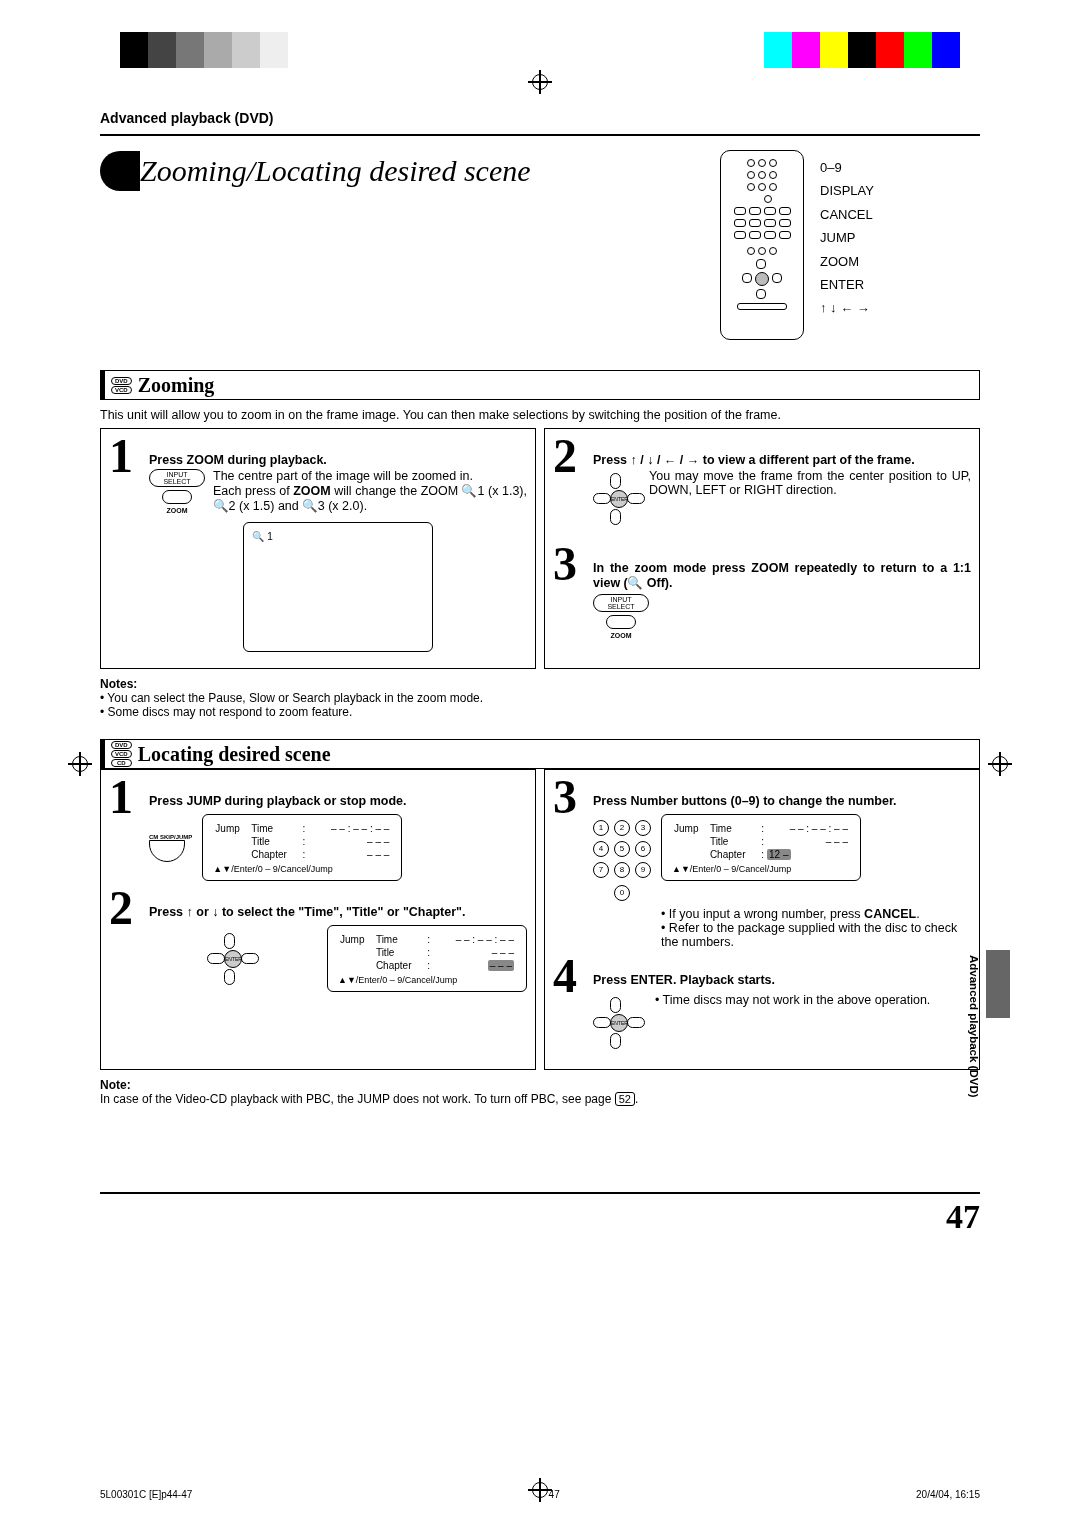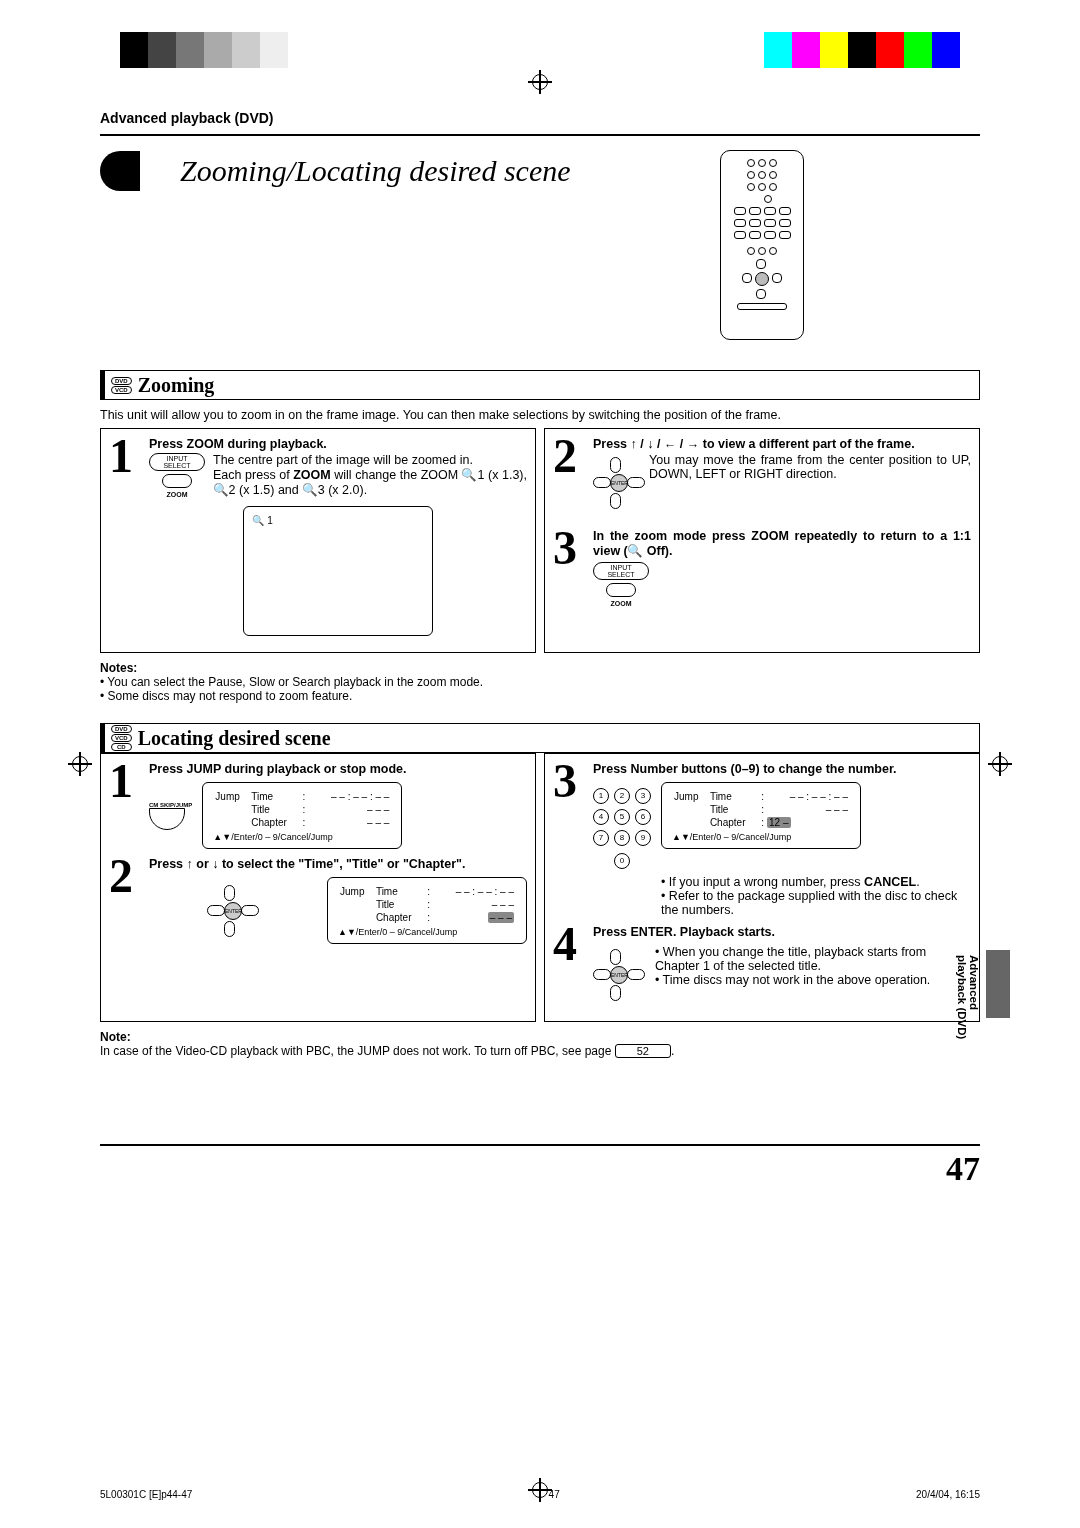--- a/index.html
+++ b/index.html
@@ -15,42 +15,42 @@
   .crosshair .circ { position: absolute; left: 4px; top: 4px; width: 16px; height: 16px; border: 1.5px solid #000; border-radius: 50%; }
 
   .page { position: absolute; left: 100px; top: 110px; width: 880px; }
 
   .header-label { font-weight: bold; font-size: 14px; margin-bottom: 8px; }
   .header-rule { border-top: 2px solid #000; margin-bottom: 14px; }
 
   .title-row { display: flex; align-items: flex-start; gap: 30px; }
   .title-bubble { display: flex; align-items: center; }
   .title-bubble .cap { width: 40px; height: 40px; background: #000; border-radius: 50% 0 0 50%; }
-  .title-bubble .text { font-style: italic; font-family: "Times New Roman", serif; font-size: 30px; padding: 4px 10px 4px 0; margin-left: 40px; }
+  .title-bubble .text { font-style: italic; font-family: "Times New Roman", serif; font-size: 30px; padding: 4px 10px 4px 0; }
   .remote-area { position: relative; width: 260px; height: 200px; }
   .remote { border: 1px solid #000; border-radius: 10px; width: 84px; height: 190px; position: absolute; left: 0; top: 0; padding: 8px 6px; display: flex; flex-direction: column; gap: 4px; align-items: center; font-size: 5px; }
   .btn-row { display: flex; gap: 3px; }
   .rbtn { width: 12px; height: 8px; border: 0.8px solid #000; border-radius: 3px; }
   .rbtn.sm { width: 8px; height: 8px; border-radius: 50%; }
   .rbtn.wide { width: 50px; height: 7px; border-radius: 3px; }
   .remote-labels { position: absolute; left: 100px; top: 6px; font-size: 13px; line-height: 1.8; }
 
   .section-bar { display: flex; align-items: center; gap: 6px; border: 1px solid #000; margin-top: 20px; }
   .section-bar .stripe { width: 4px; height: 28px; background: #000; }
   .disc-badges { display: flex; flex-direction: column; gap: 1px; font-size: 6px; font-weight: bold; }
   .disc-badge { border: 1px solid #000; border-radius: 6px; padding: 0 3px; line-height: 1; text-align: center; }
   .section-title { font-weight: bold; font-size: 20px; padding: 2px 0; font-family: Liberation Serif, serif; }
 
   .intro { margin: 8px 0 6px 0; font-size: 12.5px; }
 
   .two-col { display: flex; gap: 8px; }
   .col { flex: 1; border: 1px solid #000; padding: 8px; }
   .step { display: flex; gap: 8px; margin-bottom: 8px; }
   .step-num { font-size: 48px; font-weight: bold; font-family: "Times New Roman", serif; line-height: 0.8; min-width: 32px; }
-  .step-body { flex: 1; font-size: 12.5px; }
+  .step-body { flex: 1; font-size: 12.5px; margin-top: 16px; }
   .step-title { font-weight: bold; margin-bottom: 2px; }
 
   .button-icon { border: 1px solid #000; border-radius: 10px; padding: 1px 4px; font-size: 7px; text-align: center; line-height: 1; display: inline-block; }
   .button-stack { display: flex; flex-direction: column; gap: 3px; align-items: center; width: 56px; }
 
   .screen-box { border: 1.5px solid #000; border-radius: 6px; width: 190px; height: 130px; margin: 8px auto 0; padding: 8px; font-size: 10px; }
   .osd-box { border: 1.5px solid #000; border-radius: 6px; padding: 6px 10px; font-size: 10px; width: 200px; }
   .osd-box table { width: 100%; font-size: 10px; }
 
   .dpad { position: relative; width: 52px; height: 52px; margin: 4px auto; }
@@ -67,21 +67,21 @@
   .numpad { display: grid; grid-template-columns: repeat(3, 16px); gap: 5px; margin: 6px 0; }
   .numbtn { width: 16px; height: 16px; border: 1px solid #000; border-radius: 50%; font-size: 8px; text-align: center; line-height: 14px; }
 
   .side-tab { position: absolute; right: -30px; top: 840px; width: 24px; height: 68px; background: #666; }
   .side-text { position: absolute; right: 0px; top: 845px; writing-mode: vertical-rl; font-size: 11.5px; font-weight: bold; }
   .page-num { position: absolute; right: 0; bottom: -130px; font-size: 34px; font-weight: bold; font-family: "Times New Roman", serif; }
   .page-num::before { content: ""; position: absolute; right: 0; top: -6px; width: 880px; border-top: 2px solid #000; }
 
   .footer { position: absolute; left: 100px; bottom: 28px; width: 880px; display: flex; justify-content: space-between; font-size: 10px; color: #000; }
   .hl { background: #888; padding: 0 2px; border-radius: 2px; color: #000; display: inline-block; font-size: 10px; }
-  .pgref { border: 1px solid #000; border-radius: 3px; padding: 0 21px; font-size: 11px; }
+  .pgref { border: 1px solid #000; border-radius: 3px; padding: 0 3px; font-size: 11px; }
 </style>
 </head>
 <body>
 
 <div class="print-bars">
   <div class="bar-group">
     <div class="bar" style="background:#000"></div>
       <div class="bar" style="background:#444"></div>
       <div class="bar" style="background:#777"></div>
       <div class="bar" style="background:#aaa"></div>
@@ -166,20 +166,29 @@
             <div class="rbtn sm"></div>
           </div>
         <div style="position:relative; width:40px; height:40px;">
           <div style="position:absolute;left:13px;top:13px;width:14px;height:14px;border:1px solid #000;border-radius:50%;background:#bbb"></div>
           <div style="position:absolute;left:14px;top:0;width:10px;height:10px;border:1px solid #000;border-radius:4px"></div>
           <div style="position:absolute;left:14px;bottom:0;width:10px;height:10px;border:1px solid #000;border-radius:4px"></div>
           <div style="position:absolute;left:0;top:14px;width:10px;height:10px;border:1px solid #000;border-radius:4px"></div>
           <div style="position:absolute;right:0;top:14px;width:10px;height:10px;border:1px solid #000;border-radius:4px"></div>
         </div>
         <div class="rbtn wide"></div>
+      </div>
+      <div class="remote-labels">
+        <div>0–9</div>
+        <div>DISPLAY</div>
+        <div>CANCEL</div>
+        <div>JUMP</div>
+        <div>ZOOM</div>
+        <div>ENTER</div>
+        <div>↑ ↓ ← →</div>
       </div>
     </div>
   </div>
 
   <div class="section-bar">
     <div class="stripe"></div>
     <div class="disc-badges">
       <div class="disc-badge">DVD</div>
       <div class="disc-badge">VCD</div>
     </div>
@@ -400,21 +409,20 @@
           <div class="step-title">Press ENTER. Playback starts.</div>
           <div style="display:flex;gap:10px;margin-top:6px;">
             <div class="dpad">
               <div class="arm up"></div>
                 <div class="arm down"></div>
                 <div class="arm left"></div>
                 <div class="arm right"></div>
                 <div class="c">ENTER</div>
             </div>
             <div style="flex:1;font-size:12.5px;">
-              <div>• When you change the title, playback starts from Chapter 1 of the selected title.</div>
               <div>• Time discs may not work in the above operation.</div>
             </div>
           </div>
         </div>
       </div>
     </div>
   </div>
 
   <div class="notes">
     <div class="notes-title">Note:</div>

